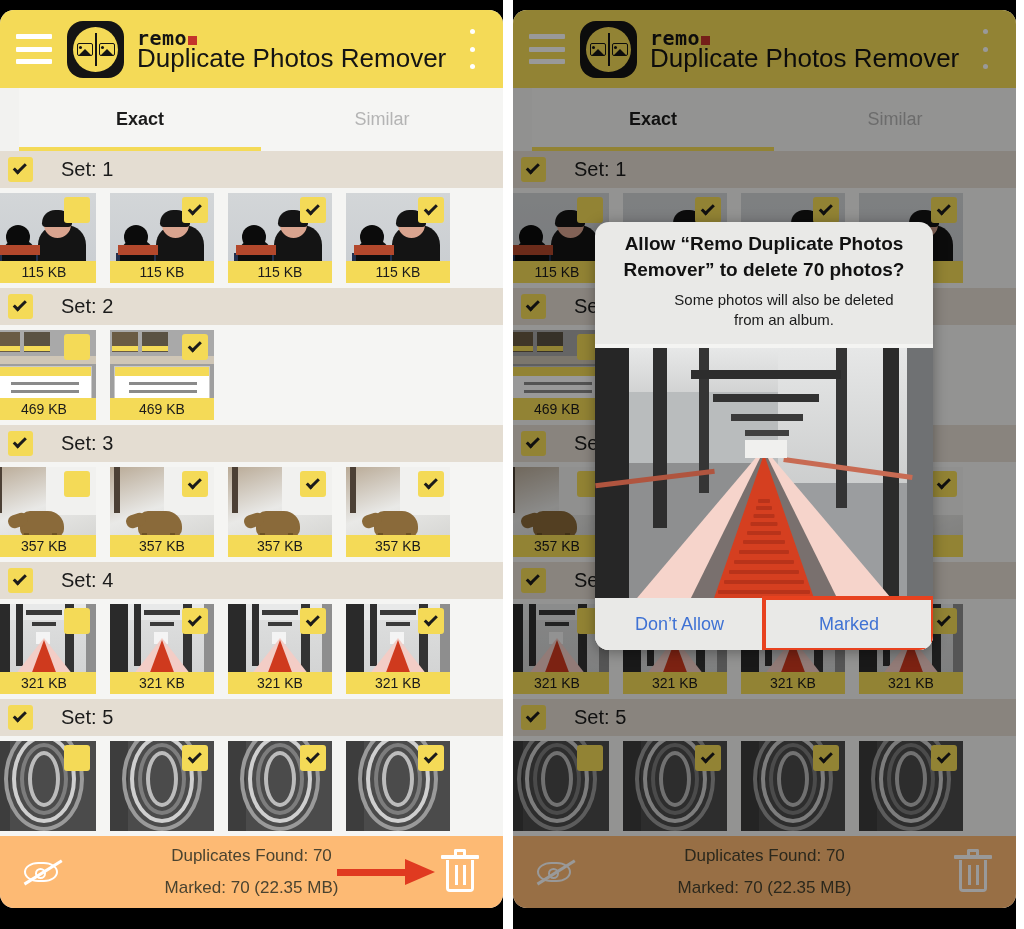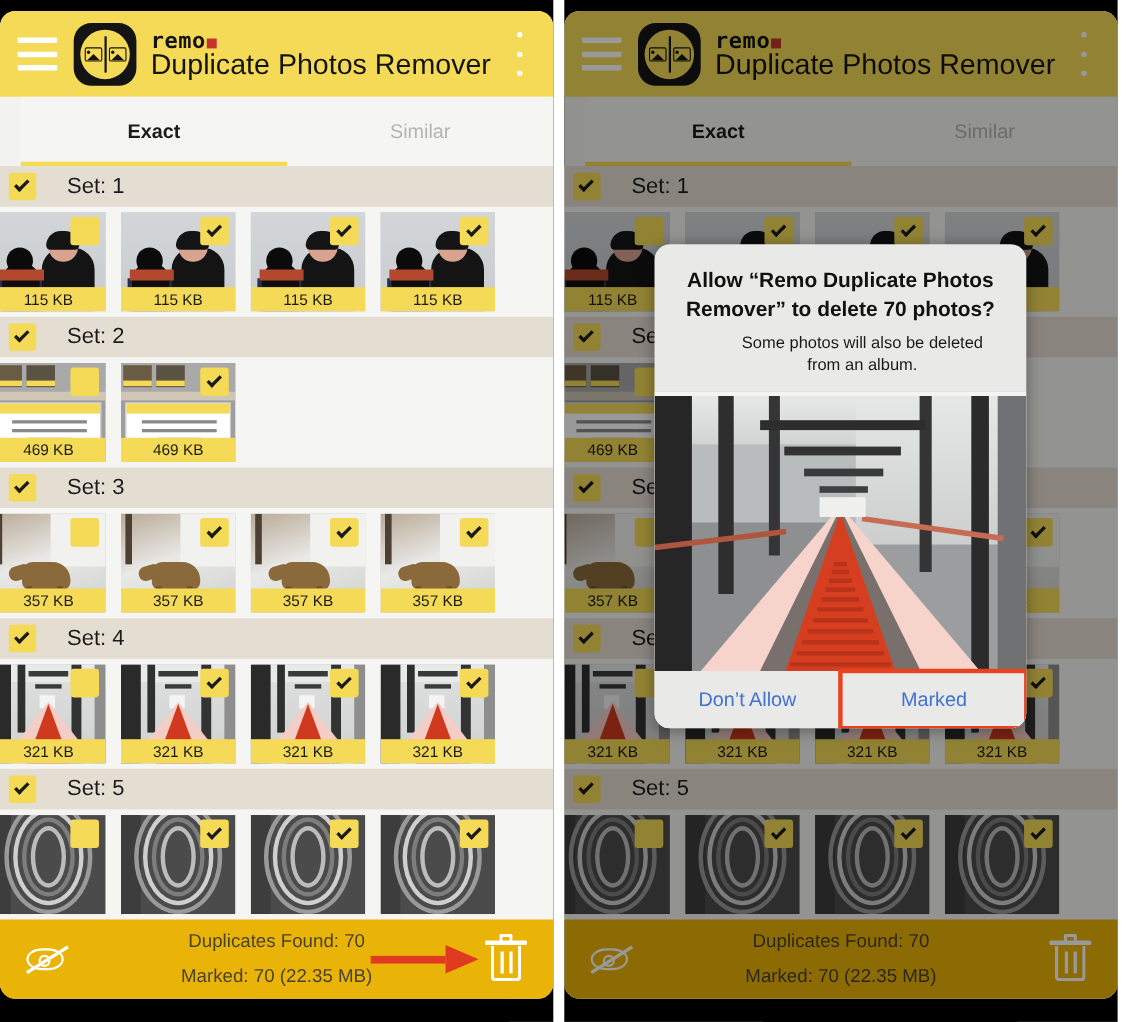--- a/index.html
+++ b/index.html
@@ -285,21 +285,21 @@
   .art-shot .setbar { position:absolute; left:0; top:26px; width:100%; height:8px; background:#cfc6b6; }
   .art-shot .panel { position:absolute; left:4px; top:36px; right:4px; height:44px; background:#ffffff; border:1px solid #c9c9c9; }
   .art-shot .panel .hd { position:absolute; left:0; top:0; width:100%; height:9px; background:#f4da57; }
   .art-shot .panel .l1 { position:absolute; left:14px; top:15px; width:68px; height:3px; background:#8a8a8a; }
   .art-shot .panel .l2 { position:absolute; left:14px; top:23px; width:68px; height:3px; background:#8a8a8a; }
   .art-shot .panel .btn { position:absolute; left:28px; top:31px; width:40px; height:9px; background:#b08a2a; }
 
   
   .bottombar {
     flex: 0 0 72px;
-    background: #eab308;
+    background: #fdba74;
     display: flex;
     align-items: center;
     padding: 0 22px;
     position: relative;
     border-radius: 0 0 12px 12px;
   }
   .eye-icon { width: 42px; height: 32px; position: relative; flex: 0 0 auto; }
   .eye-icon .e {
     position: absolute; left: 2px; top: 6px;
     width: 34px; height: 20px;
@@ -360,21 +360,21 @@
   .dialog {
     position: absolute;
     left: 82px; top: 222px;
     width: 338px;
     background: #e9e9e7;
     border-radius: 14px;
     overflow: hidden;
     box-shadow: 0 2px 14px rgba(0,0,0,0.35);
   }
   .dialog .dtitle {
-    padding: 21px 26px 0 26px;
+    padding: 9px 26px 0 26px;
     font-size: 19px;
     font-weight: bold;
     color: #111111;
     text-align: center;
     line-height: 1.38;
   }
   .dialog .dsub {
     padding: 7px 24px 14px 24px;
     font-size: 15px;
     color: #1a1a1a;

